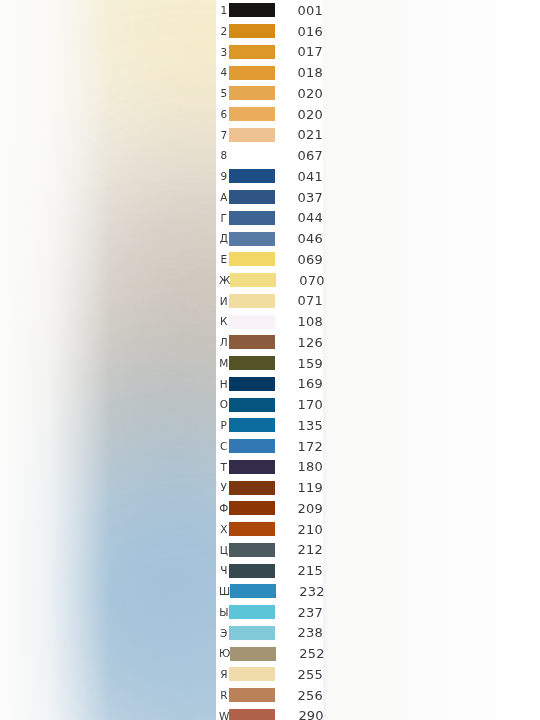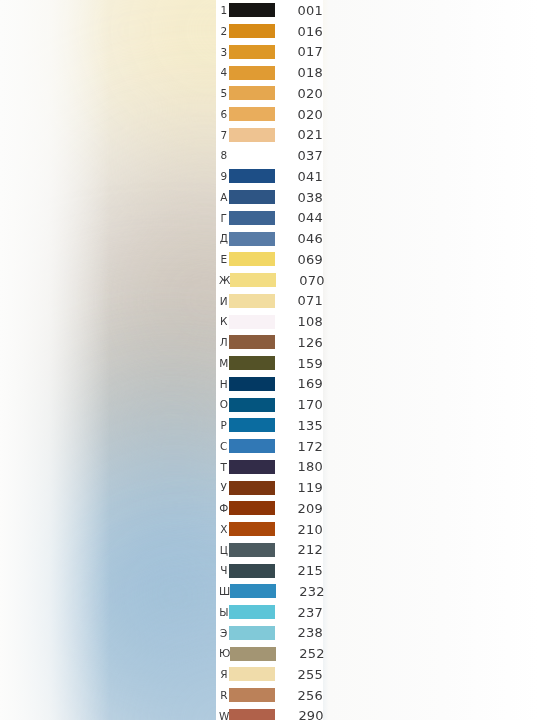--- a/index.html
+++ b/index.html
@@ -173,31 +173,31 @@
           <div class="row-code">020</div>
         </div>
         <div class="legend-row">
           <div class="row-key">7</div>
           <div class="row-swatch" style="background: rgb(238, 195, 145);"></div>
           <div class="row-code">021</div>
         </div>
         <div class="legend-row">
           <div class="row-key">8</div>
           <div class="row-swatch"></div>
-          <div class="row-code">037</div>
+          <div class="row-code">067</div>
         </div>
         <div class="legend-row">
           <div class="row-key">9</div>
           <div class="row-swatch" style="background: rgb(29, 78, 134);"></div>
           <div class="row-code">041</div>
         </div>
         <div class="legend-row">
           <div class="row-key">А</div>
           <div class="row-swatch" style="background: rgb(46, 85, 132);"></div>
-          <div class="row-code">038</div>
+          <div class="row-code">037</div>
         </div>
         <div class="legend-row">
           <div class="row-key">Г</div>
           <div class="row-swatch" style="background: rgb(61, 100, 147);"></div>
           <div class="row-code">044</div>
         </div>
         <div class="legend-row">
           <div class="row-key">Д</div>
           <div class="row-swatch" style="background: rgb(88, 123, 166);"></div>
           <div class="row-code">046</div>

